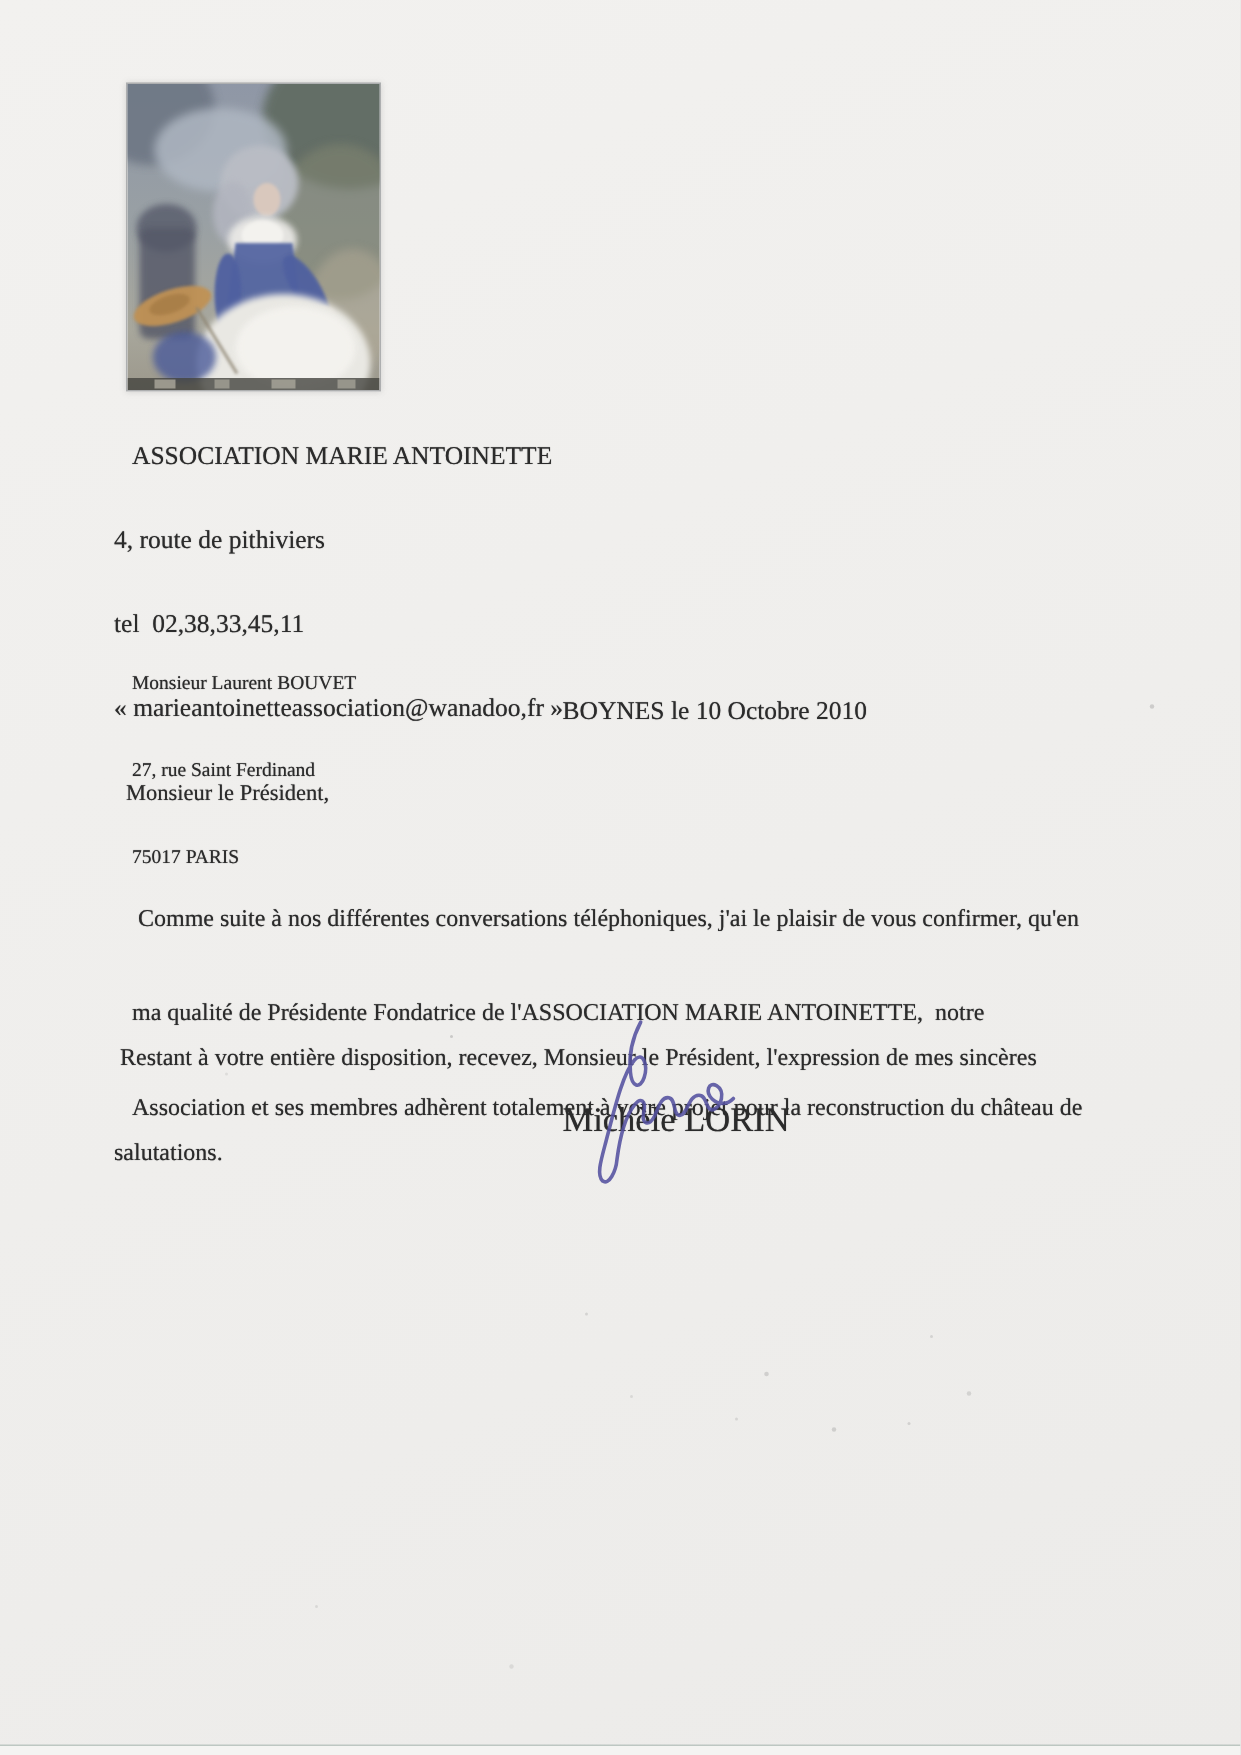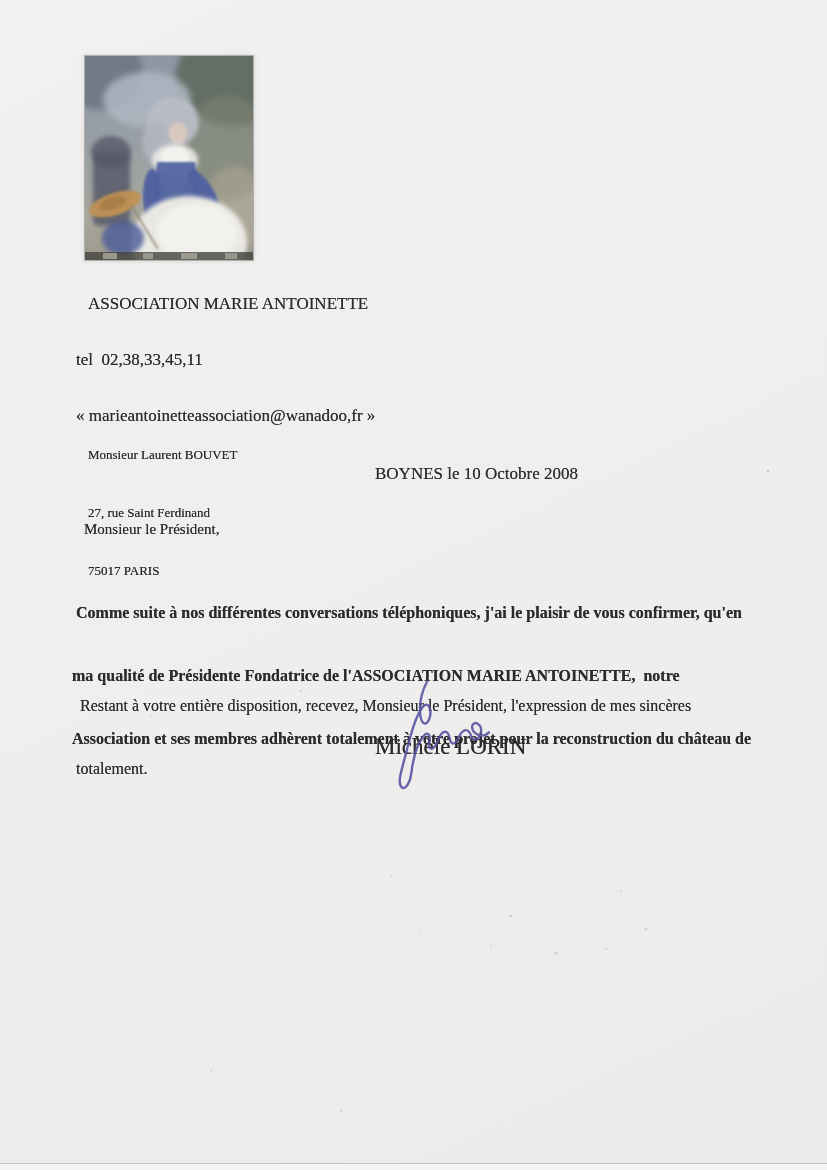--- a/index.html
+++ b/index.html
@@ -9,21 +9,21 @@
     font-family:"Liberation Serif","DejaVu Serif",serif;
     color:#2b2b2b;
   }
   .txt { position:absolute; white-space:pre; text-shadow:0 0 0.6px rgba(45,45,45,0.75); }
   .header-block { left:76px; top:258px; font-size:17px; line-height:18.6px; }
   .header-block .org { padding-left:12px; }
   .recipient-block { left:88px; top:407px; font-size:13px; line-height:19.2px; }
   .dateline { left:375px; top:464px; font-size:17px; }
   .salutation { left:84px; top:521px; font-size:15px; }
   .para { font-size:16px; line-height:21px; }
-  .para1 { left:72px; top:560px;font-weight:bold; }
+  .para1 { left:88px; top:560px; }
   .para2 { left:76px; top:653px; }
   .typed-name { left:375px; top:734px; font-size:23px; }
   .portrait-frame {
     position:absolute; left:84px; top:55px; width:168px; height:204px;
     border:1px solid rgba(90,95,100,0.45); box-sizing:content-box;
     box-shadow:0 0 4px rgba(120,120,120,0.25);
   }
   .signature-wrap { position:absolute; left:376px; top:676px; width:130px; height:118px; transform:rotate(-2deg); }
   .scan-noise {
     position:absolute; left:300px; top:690px; width:2px; height:2px; border-radius:50%;
@@ -106,43 +106,44 @@
       <rect x="0" y="196" width="168" height="8" fill="#44433e" opacity="0.8"></rect>
       <rect x="18" y="197" width="14" height="6" fill="#b9b5a8" opacity="0.7"></rect>
       <rect x="58" y="197" width="10" height="6" fill="#b9b5a8" opacity="0.6"></rect>
       <rect x="96" y="197" width="16" height="6" fill="#b9b5a8" opacity="0.65"></rect>
       <rect x="140" y="197" width="12" height="6" fill="#b9b5a8" opacity="0.6"></rect>
     </svg>
   </div>
 
   <div class="txt header-block">
     <div class="org">ASSOCIATION MARIE ANTOINETTE</div>
+    <div>4, route de pithiviers</div>
     <div>tel  02,38,33,45,11</div>
     <div>« marieantoinetteassociation@wanadoo,fr »</div>
   </div>
 
   <div class="txt recipient-block">
     <div>Monsieur Laurent BOUVET</div>
     <div>27, rue Saint Ferdinand</div>
     <div>75017 PARIS</div>
   </div>
 
-  <div class="txt dateline">BOYNES le 10 Octobre 2008</div>
+  <div class="txt dateline">BOYNES le 10 Octobre 2010</div>
 
   <div class="txt salutation">Monsieur le Président,</div>
 
   <div class="txt para para1">
     <div> Comme suite à nos différentes conversations téléphoniques, j'ai le plaisir de vous confirmer, qu'en</div>
     <div>ma qualité de Présidente Fondatrice de l'ASSOCIATION MARIE ANTOINETTE,  notre</div>
     <div>Association et ses membres adhèrent totalement à votre projet pour la reconstruction du château de</div>
   </div>
 
   <div class="txt para para2">
     <div> Restant à votre entière disposition, recevez, Monsieur le Président, l'expression de mes sincères</div>
-    <div>totalement.</div>
+    <div>salutations.</div>
   </div>
 
   <div class="txt typed-name">Michèle LORIN</div>
 
   <div class="signature-wrap">
     <svg width="130" height="118" viewBox="0 0 130 118">
       <path d="M53,5 C49,12 44,24 45,38 C45.5,48 51,50 54,42 C57,34 54,24 48,30
                C40,38 33,64 27,84 C23,97 20,106 24,110 C28,113 33,104 34,96
                C36,84 40,68 47,60 C51,55 55,57 53,65 C51,73 56,75 60,68
                C63,62 65,55 70,56 C75,57 72,68 77,68 C82,68 83,55 90,55

